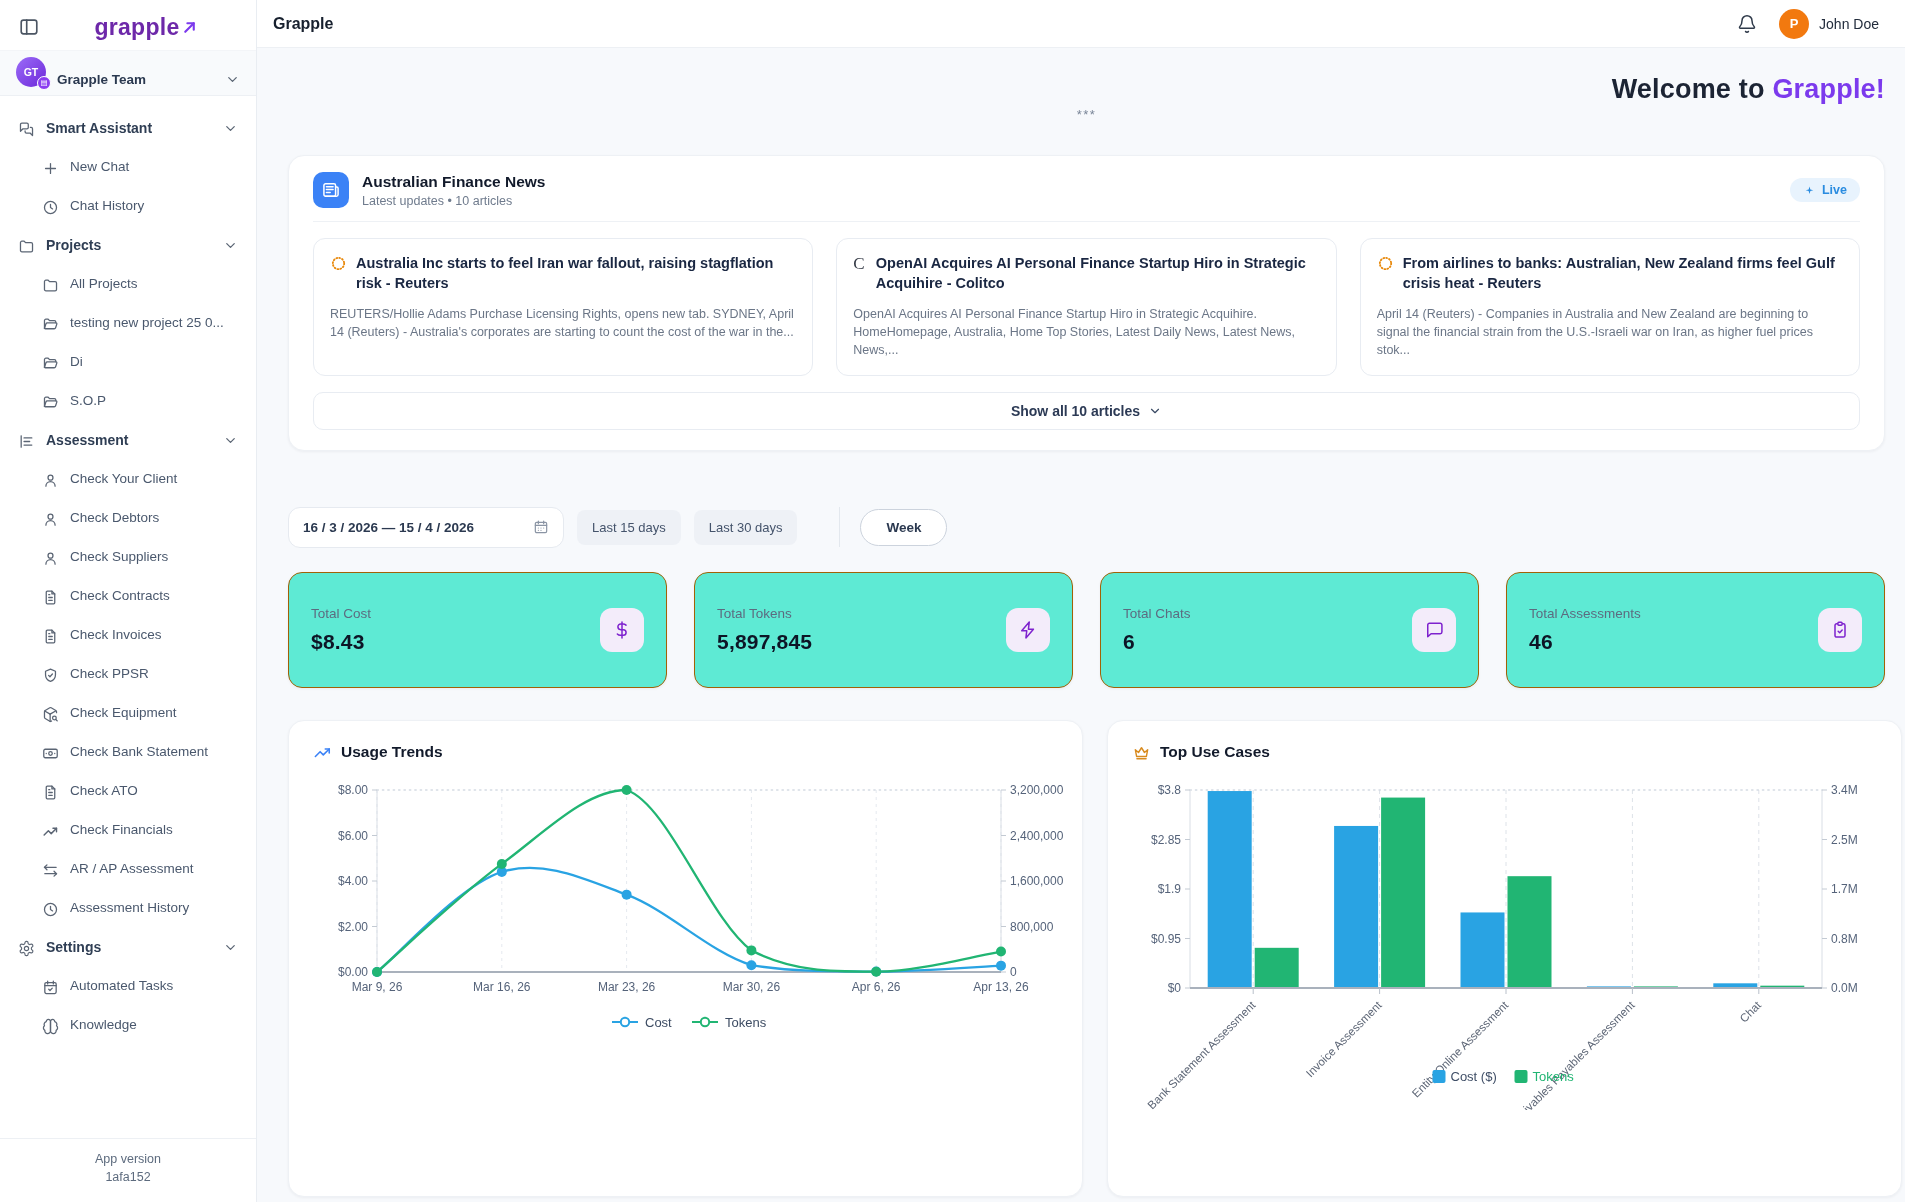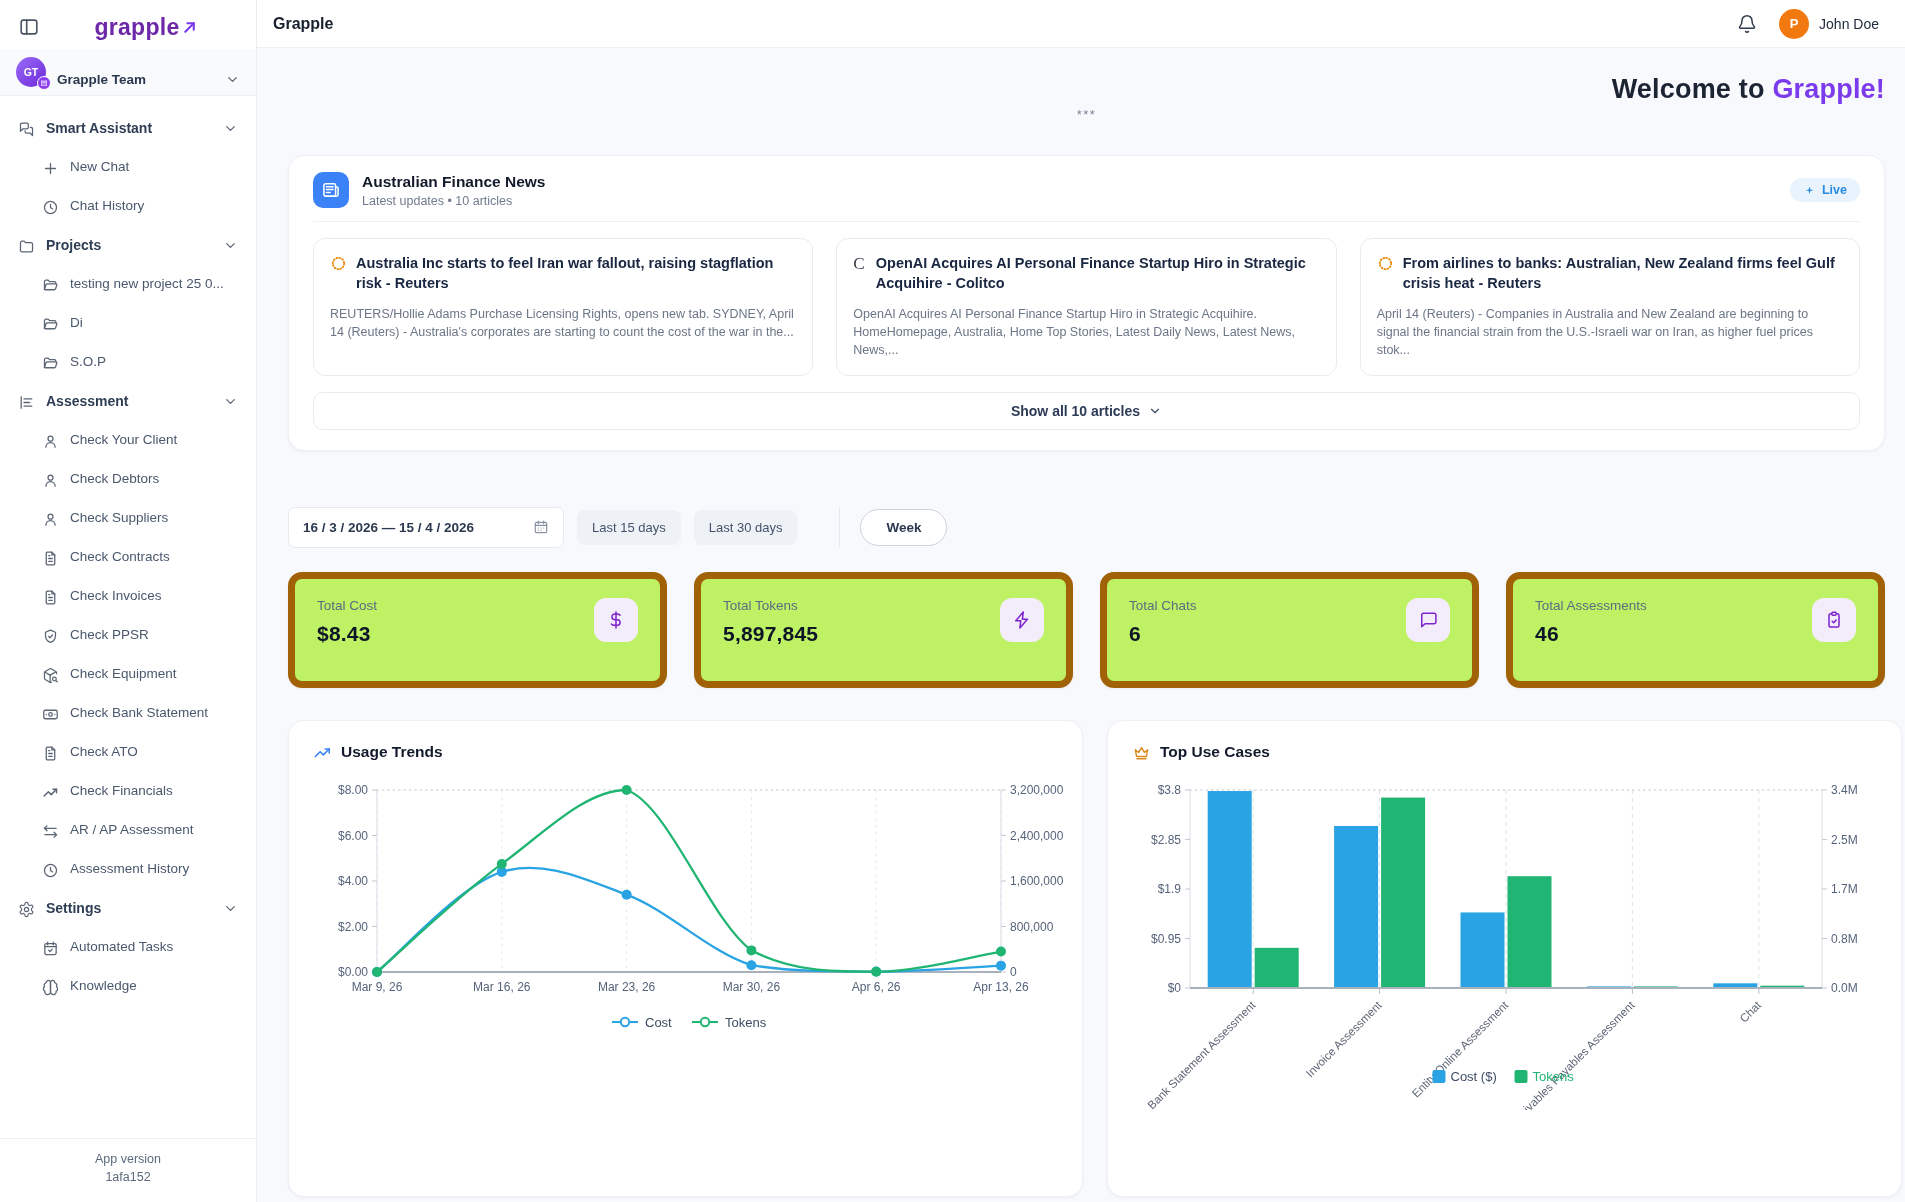--- a/index.html
+++ b/index.html
@@ -52,29 +52,29 @@
   .article{flex:1 1 0;border:1px solid #e8ecf2;border-radius:12px;padding:14px 16px 16px;background:#fff;cursor:pointer;min-width:0}
   .article-head{display:flex;gap:9px;align-items:flex-start}
   .article-icon{width:17px;height:17px;margin-top:2px}
   .serif-c{font-family:"Liberation Serif","DejaVu Serif",serif;font-size:17px;line-height:1;color:#343a46;font-weight:500}
   .article-title{font-size:14.5px;font-weight:700;color:#1a2742;line-height:1.4;display:-webkit-box;-webkit-line-clamp:2;-webkit-box-orient:vertical;overflow:hidden}
   .article-excerpt{margin-top:11px;font-size:12.5px;color:#6b7687;line-height:1.45;display:-webkit-box;-webkit-line-clamp:3;-webkit-box-orient:vertical;overflow:hidden}
   .show-all{margin-top:16px;width:100%;height:38px;border:1px solid #e8ecf2;border-radius:10px;background:#fff;display:flex;align-items:center;justify-content:center;gap:8px;font-size:14px;font-weight:600;color:#2c3a55;cursor:pointer;font-family:inherit}
 
   
   .filters{display:flex;align-items:center;margin-top:56px}
-  .date-range{display:flex;align-items:center;width:276px;height:41px;border:1px solid #e6eaf0;border-radius:7px;background:#fff;padding:0 14px;font-size:13.5px;font-weight:600;color:#2b3950;cursor:pointer}
+  .date-range{display:flex;align-items:center;width:276px;height:41px;border:1px solid #e6eaf0;border-radius:12px;background:#fff;padding:0 14px;font-size:13.5px;font-weight:600;color:#2b3950;cursor:pointer}
   .date-cal{margin-left:auto;width:16px;height:16px;color:#8a94a4}
   .chip{background:#eef1f6;border:none;border-radius:8px;padding:10px 15px;font-size:13px;color:#44536b;font-weight:500;margin-left:13px;cursor:pointer;font-family:inherit}
   .vdiv{width:1px;height:40px;background:#e3e8ee;margin:0 20px 0 42px}
   .week-btn{border:1px solid #ccd3dd;border-radius:20px;background:#fff;padding:10px 25px;font-size:13.5px;font-weight:600;color:#2b3950;cursor:pointer;font-family:inherit}
 
   
   .stats{display:flex;gap:27px;margin-top:24px}
-  .stat{flex:1;background:#bef264;border:7px solid #a16207;border-radius:14px;box-shadow:0 1px 3px rgba(16,24,40,.05);padding:19px 22px;display:flex;justify-content:space-between;align-items:flex-start;height:116px}
+  .stat{flex:1;background:#5eead4;border:1px solid #a16207;border-radius:14px;box-shadow:0 1px 3px rgba(16,24,40,.05);padding:19px 22px;display:flex;justify-content:space-between;align-items:center;height:116px}
   .stat-label{font-size:13.5px;color:#5c6b80;font-weight:500}
   .stat-value{font-size:21px;font-weight:800;color:#0d1526;margin-top:9px;letter-spacing:.2px}
   .stat-icon{width:44px;height:44px;border-radius:12px;background:#f3ecfa;color:#7e22ce}
   .stat-icon svg{width:20px;height:20px}
 
   
   .charts{display:flex;gap:24px;margin-top:32px}
   .chart-card{background:#fff;border:1px solid #eef1f5;border-radius:16px;box-shadow:0 1px 3px rgba(16,24,40,.05);padding:20px 24px;height:477px}
   .chart-card.cleft{width:795px;flex:none}
   .chart-card.cright{flex:1}
@@ -157,20 +157,28 @@
             <svg viewBox="0 0 24 24" fill="none" stroke="currentColor" stroke-width="1.8" stroke-linecap="round" stroke-linejoin="round">
               <path d="M3.5 6.5a2 2 0 0 1 2-2h3.2l2 2h7.8a2 2 0 0 1 2 2v9a2 2 0 0 1-2 2h-13a2 2 0 0 1-2-2z"></path>
             </svg>
           </span>
           <span>Projects</span>
           <span class="icon chev">
             <svg viewBox="0 0 24 24" fill="none" stroke="currentColor" stroke-width="2" stroke-linecap="round" stroke-linejoin="round">
               <path d="m6 9 6 6 6-6"></path>
             </svg>
           </span>
+        </div>
+        <div class="nav-item">
+          <span class="icon nav-ic">
+            <svg viewBox="0 0 24 24" fill="none" stroke="currentColor" stroke-width="1.8" stroke-linecap="round" stroke-linejoin="round">
+              <path d="M3.5 6.5a2 2 0 0 1 2-2h3.2l2 2h7.8a2 2 0 0 1 2 2v9a2 2 0 0 1-2 2h-13a2 2 0 0 1-2-2z"></path>
+            </svg>
+          </span>
+          <span>All Projects</span>
         </div>
         <div class="nav-item">
           <span class="icon nav-ic">
             <svg viewBox="0 0 24 24" fill="none" stroke="currentColor" stroke-width="1.8" stroke-linecap="round" stroke-linejoin="round">
               <path d="M3.5 17.5v-11a2 2 0 0 1 2-2h3.2l2 2h6.8a2 2 0 0 1 2 2v1"></path>
               <path d="M3.5 17.5 5.6 11a2 2 0 0 1 1.9-1.4h12.1a1.4 1.4 0 0 1 1.3 1.8l-1.7 5.2a2 2 0 0 1-1.9 1.4H4.5a1 1 0 0 1-1-1z"></path>
             </svg>
           </span>
           <span>testing new project 25 0...</span>
         </div>

